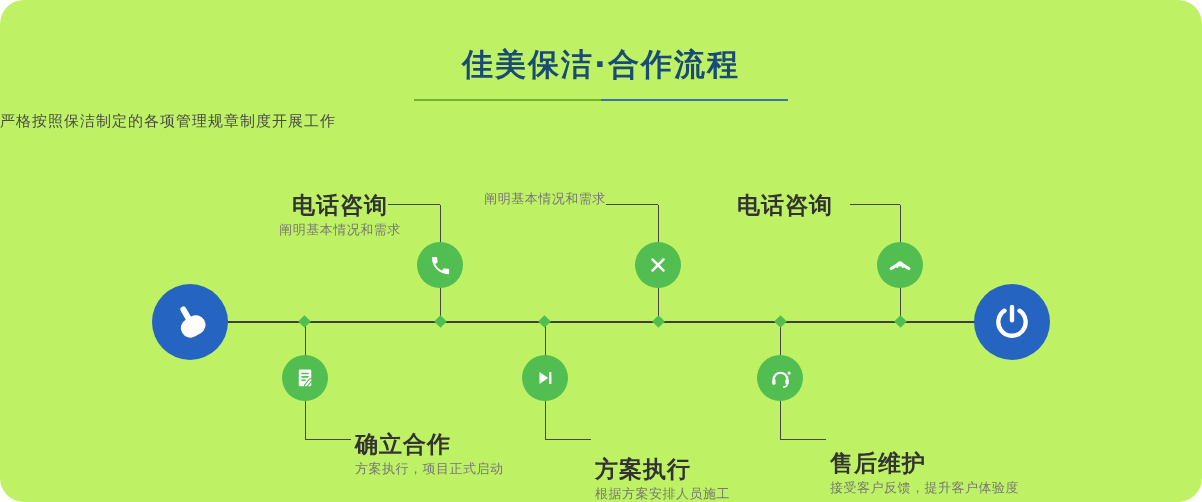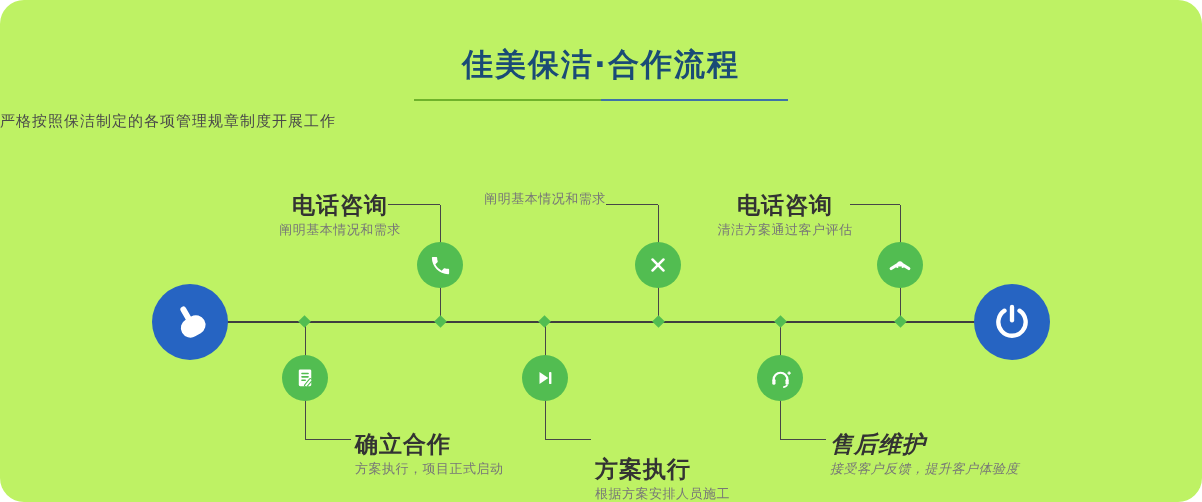--- a/index.html
+++ b/index.html
@@ -50,21 +50,21 @@
   .n1{left:417px;top:242px;} .n2{left:635px;top:242px;} .n3{left:877px;top:242px;}
   .n4{left:282px;top:355px;} .n5{left:522px;top:355px;} .n6{left:757px;top:355px;}
 
   
   .stext{position:absolute;z-index:1;}
   .stext .t{font-size:23px;font-weight:bold;color:#333;letter-spacing:1px;}
   .stext .d{font-size:13px;color:#777;margin-top:0;letter-spacing:.5px;}
   .stext.top{width:230px;text-align:center;}
   .t1{left:225px;top:190px;} .t2{left:430px;top:190px;} .t3{left:670px;top:190px;}
   .stext.bottom{text-align:left;}
-  .t4{left:355px;top:429px;} .t5{left:595px;top:454px;} .t6{left:830px;top:429px;font-style:italic;}
+  .t4{left:355px;top:429px;} .t5{left:595px;top:454px;} .t6{left:830px;top:448px;}
 
   .icon{display:flex;align-items:center;justify-content:center;line-height:0;}
 </style>
 </head>
 <body>
 
 <div class="canvas">
 
   <div class="page-title">佳美保洁·合作流程</div>
   <div class="divider"></div>
@@ -137,21 +137,20 @@
           <path d="M20.8 15.5l-8-4.8"></path>
         </g>
         <circle cx="12" cy="10.9" r="2.7" fill="#fff"></circle>
         <circle cx="9.3" cy="13.8" r="1.2" fill="#fff"></circle>
         <circle cx="14.7" cy="13.8" r="1.2" fill="#fff"></circle>
       </svg>
     </span>
   </div>
   <div class="stext top t3">
     <div class="t">电话咨询</div>
-    <div class="d">清洁方案通过客户评估</div>
   </div>
 
   <div class="vline v4"></div>
   <div class="hline h4"></div>
   <div class="node n4">
     <span class="icon">
       <svg viewBox="0 0 24 24" width="23" height="23">
         <rect x="5" y="2.5" width="13" height="17.5" rx="1.5" fill="#fff"></rect>
         <rect x="7.5" y="6" width="8" height="1.6" rx=".8" fill="#52bd51"></rect>
         <rect x="7.5" y="9.5" width="8" height="1.6" rx=".8" fill="#52bd51"></rect>

